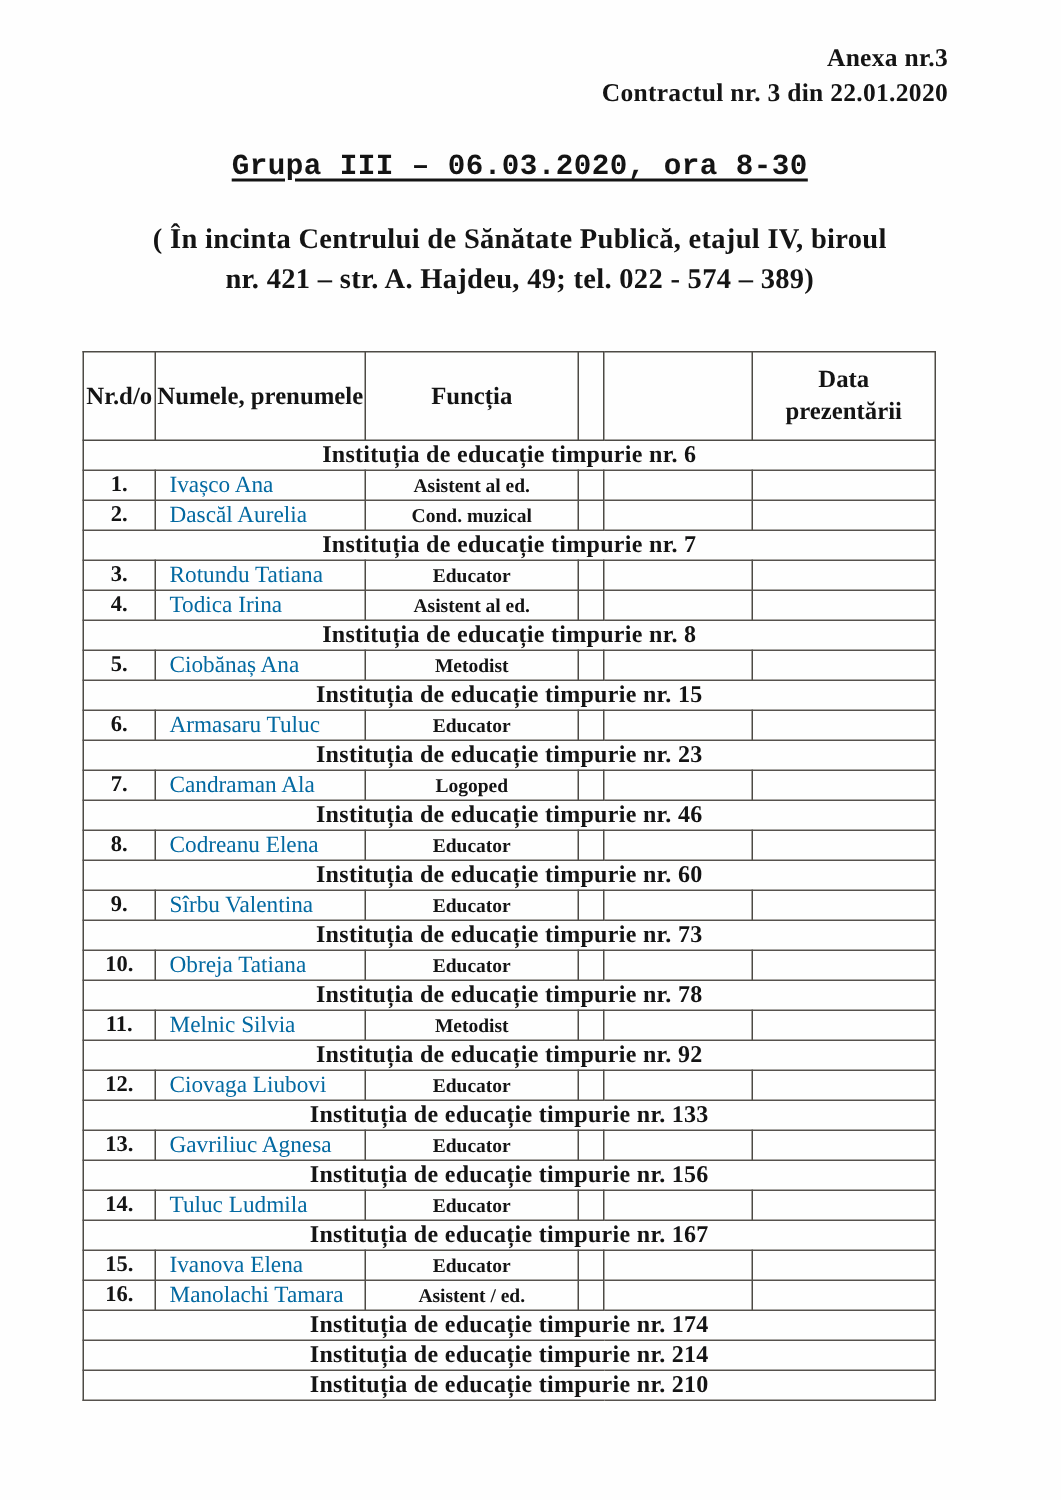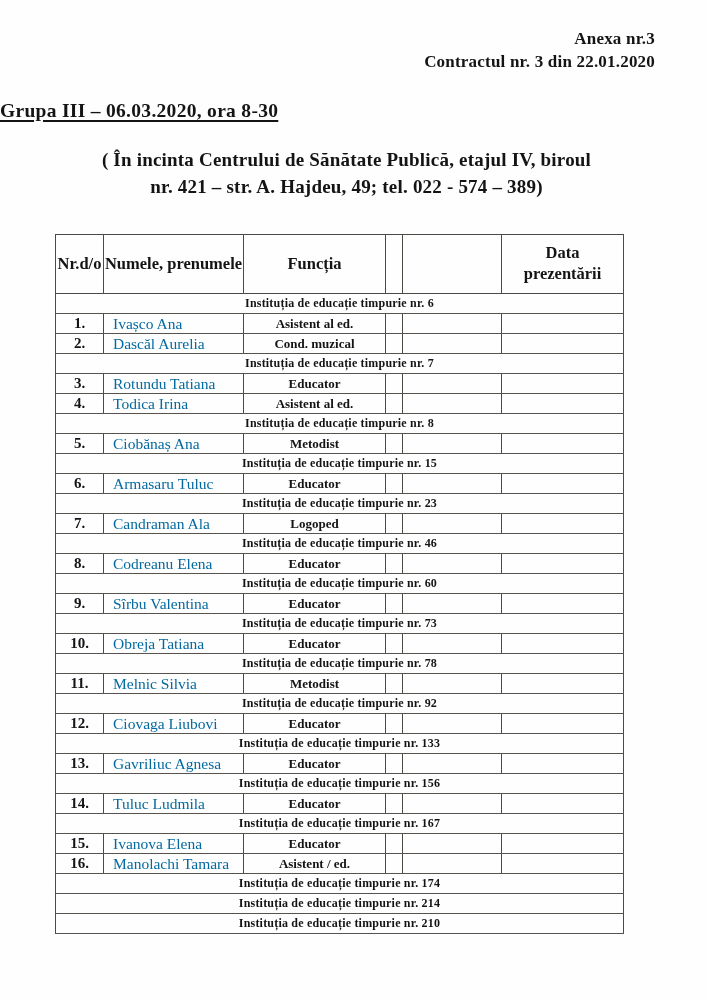--- a/index.html
+++ b/index.html
@@ -13,37 +13,38 @@
     height: 1000px;
     margin: 0 auto;
     background: #fefefe;
     font-family: "Liberation Serif", "DejaVu Serif", serif;
     color: #141414;
     overflow: hidden;
   }
   .doc-header {
     position: absolute;
     top: 27px;
-    right: 52px;
+    right: 75px;
     text-align: right;
     font-weight: bold;
     font-size: 17px;
     line-height: 1.38;
     letter-spacing: 0.2px;
   }
   .doc-title {
     position: absolute;
     top: 100px;
     left: 0;
     width: 693px;
     margin: 0;
-    text-align: left;
+    text-align: center;
     font-size: 19.5px;
     font-weight: bold;
     letter-spacing: 0.3px;
+    font-family: Liberation Mono, monospace;
   }
   .doc-title span {
     text-decoration: underline;
     text-decoration-thickness: 1.8px;
     text-underline-offset: 3px;
   }
   .doc-subtitle {
     position: absolute;
     top: 147px;
     left: 0;
@@ -78,21 +79,21 @@
   }
   .schedule thead th.th-data {
     padding: 0 10px;
   }
   .schedule tbody tr {
     height: 20px;
   }
   td.cell-group {
     text-align: center;
     font-weight: bold;
-    font-size: 12px;
+    font-size: 16px;
     letter-spacing: 0.2px;
     border-left-color: #6b6762;
     border-right-color: #55514c;
   }
   td.cell-nr {
     text-align: center;
     font-weight: bold;
     font-size: 15px;
   }
   td.cell-name {

